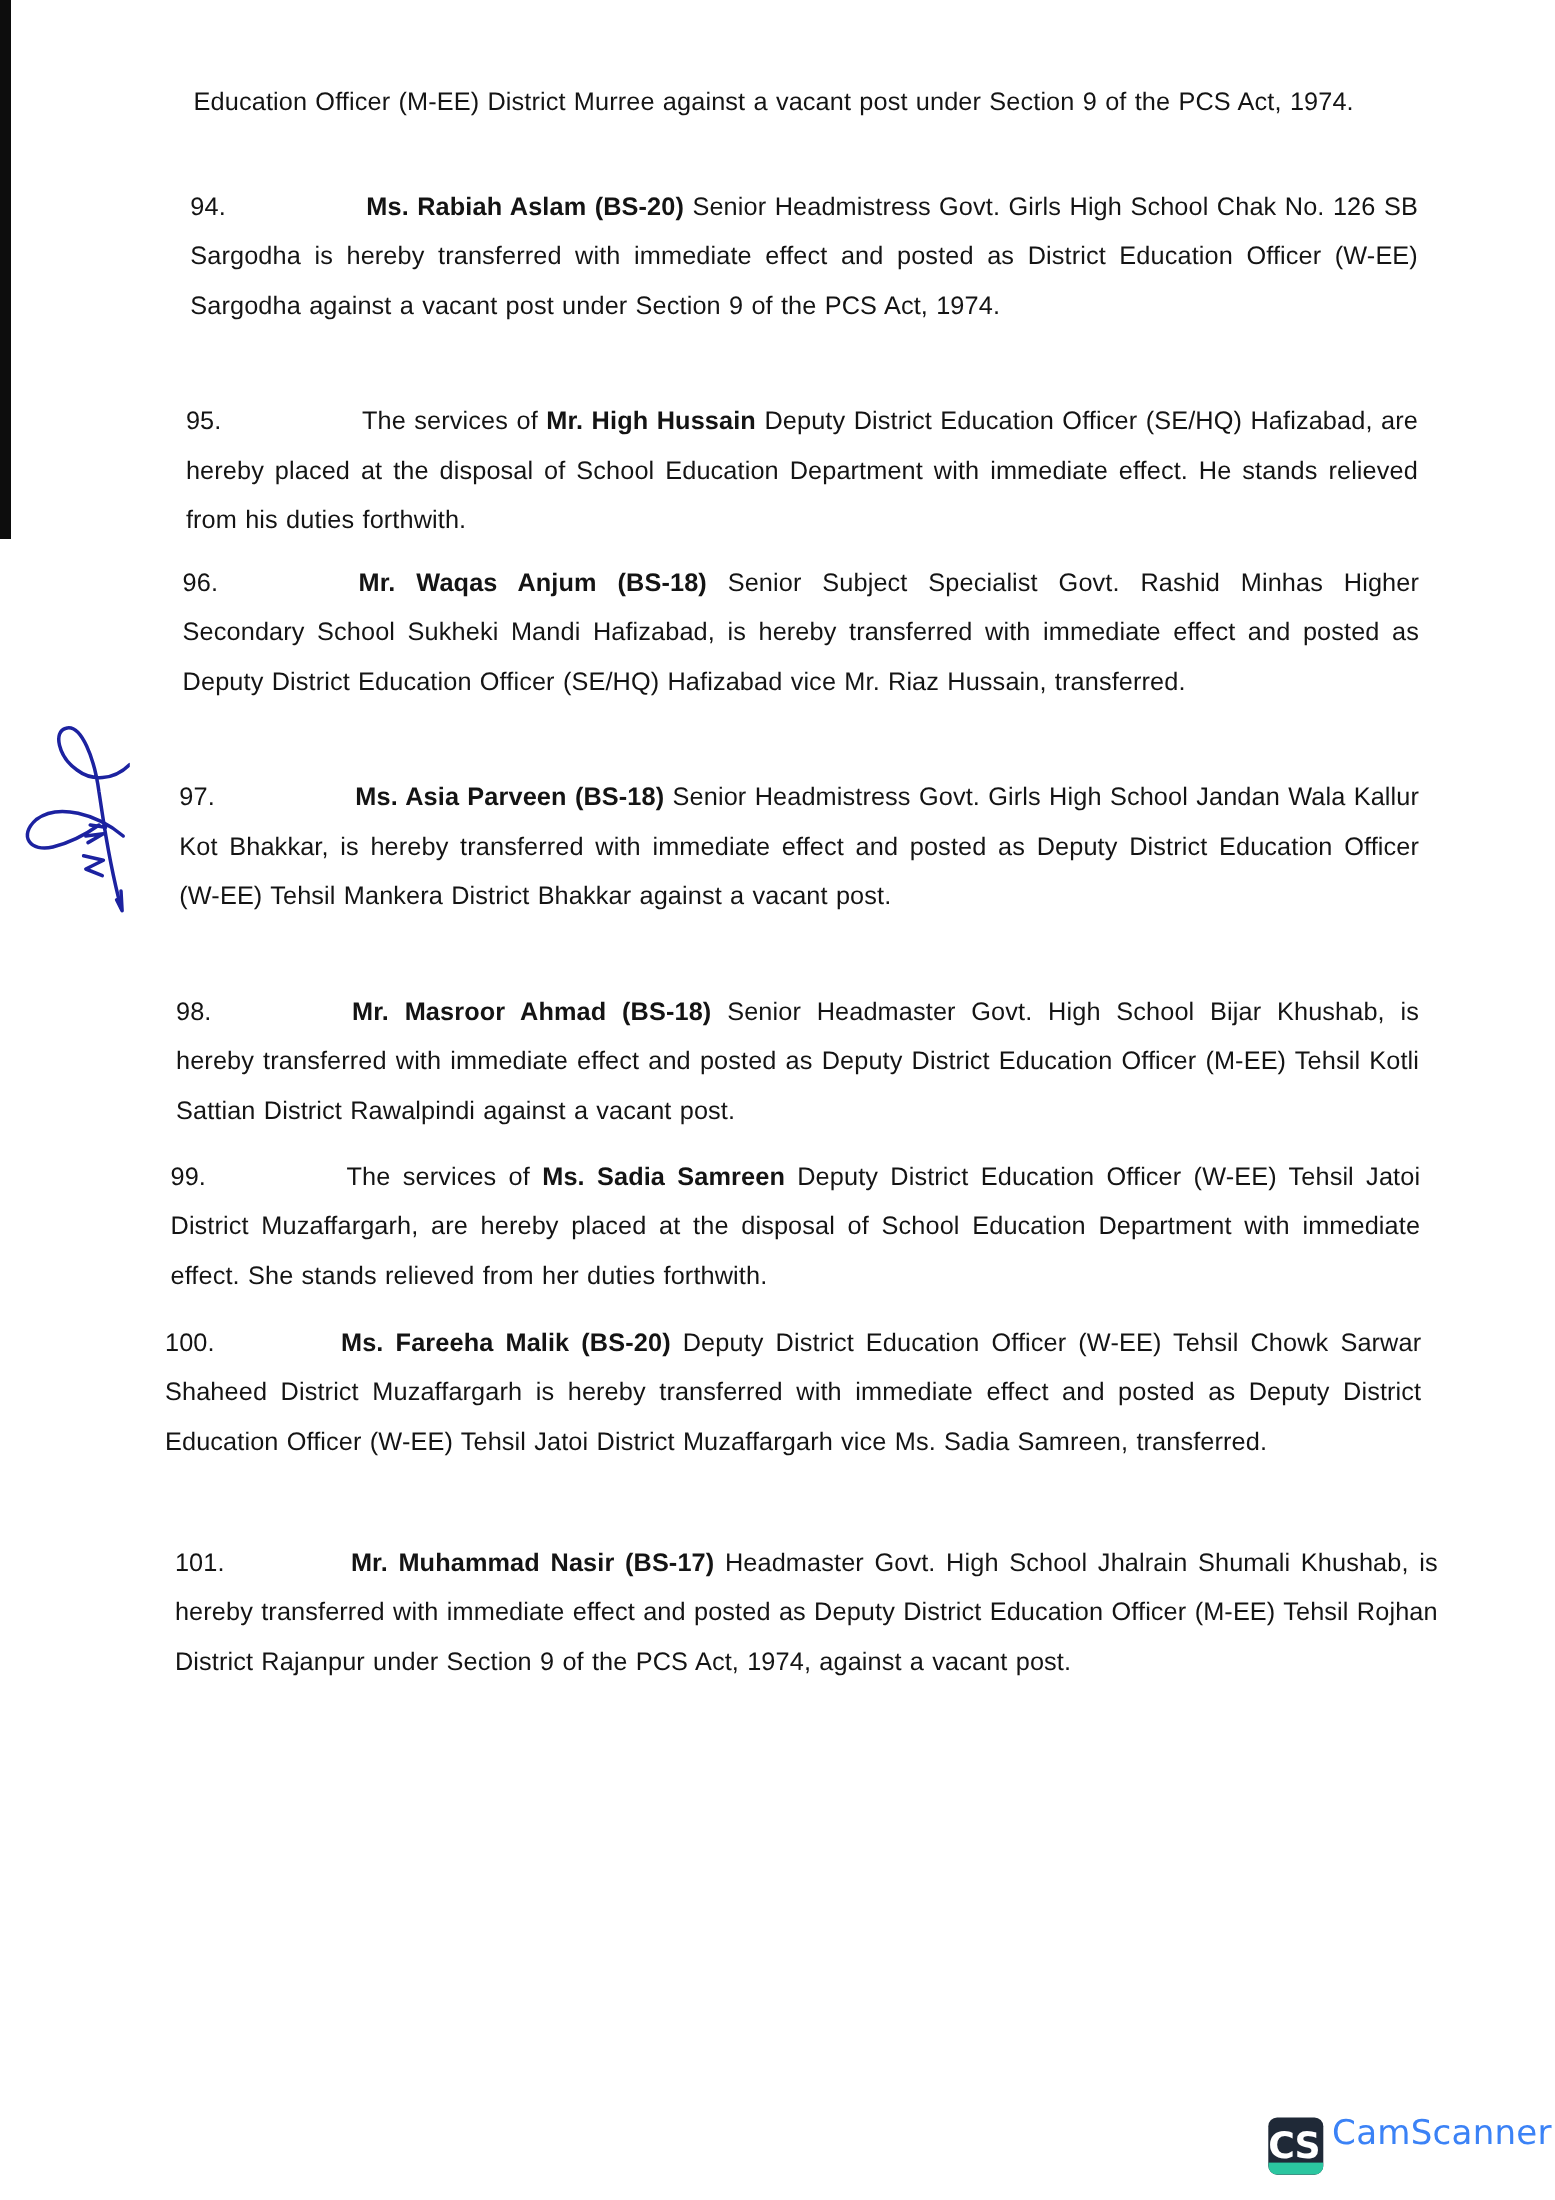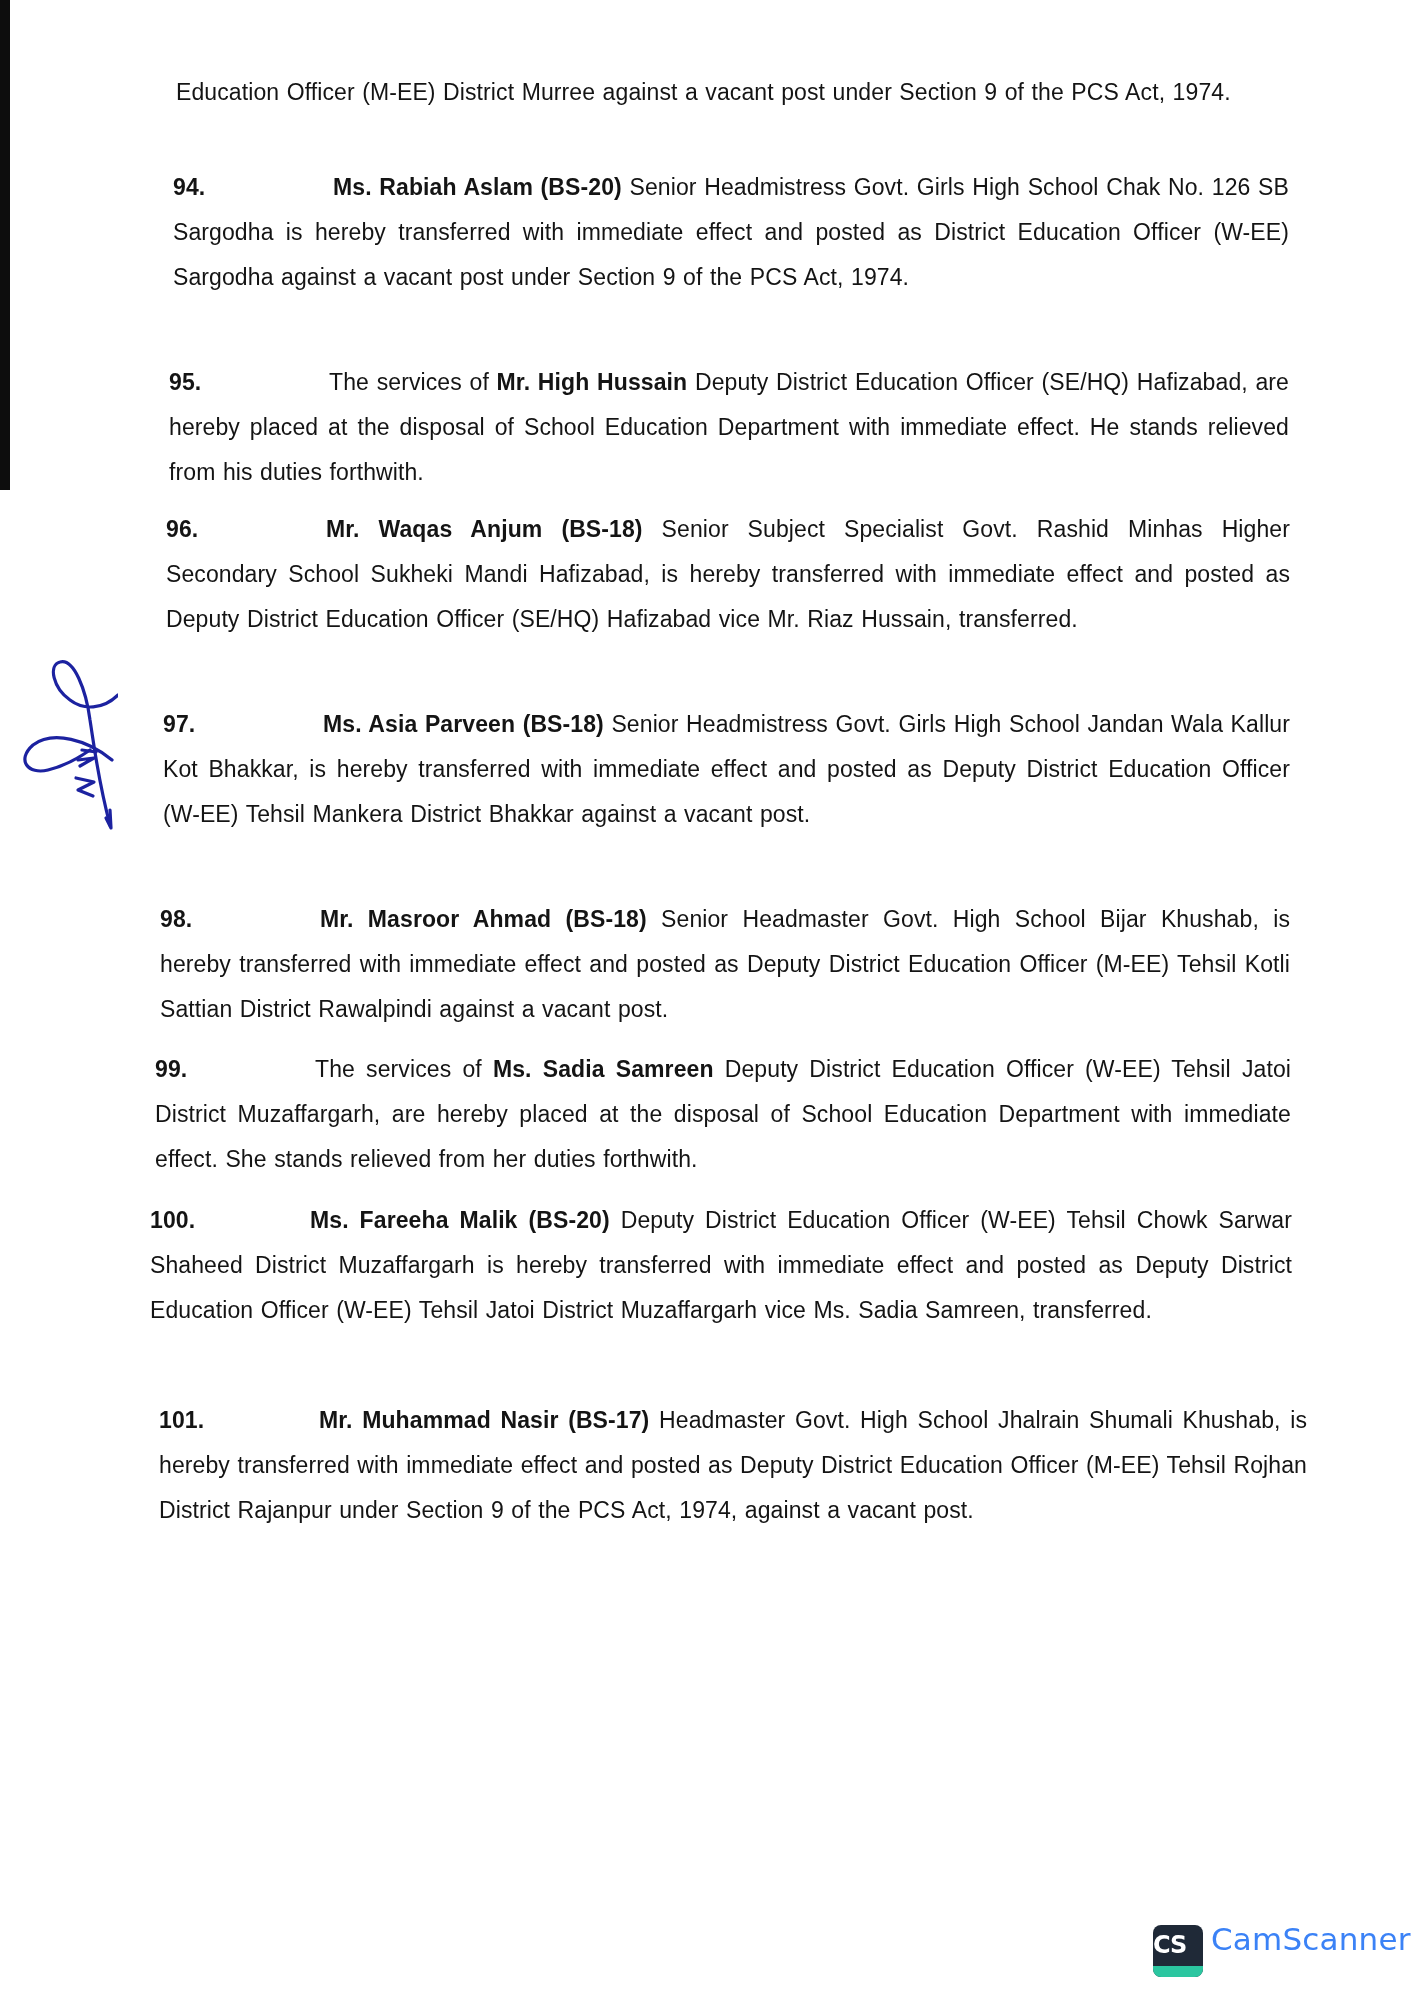--- a/index.html
+++ b/index.html
@@ -9,41 +9,41 @@
     font-family:"Liberation Sans", sans-serif;
   }
   .scan-edge {
     position:absolute; left:0; top:0; width:10px; height:490px; background:#0d0d0d;
   }
   .para {
     position:absolute; font-size:23px; line-height:45px;
     text-align:justify; text-align-last:left; letter-spacing:0.1px;
     word-spacing:1px;
   }
-  .para .num { font-weight:bold; display:inline-block; width:160px; }
+  .para .num { font-weight:normal; display:inline-block; width:160px; }
   .para b { font-weight:bold; }
   #p-intro { top:70px; left:176px; width:1112px; }
   #p-94 { top:165px; left:173px; width:1116px; }
   #p-95 { top:360px; left:169px; width:1120px; }
   #p-96 { top:507px; left:166px; width:1124px; }
   #p-97 { top:702px; left:163px; width:1127px; }
   #p-98 { top:897px; left:160px; width:1130px; }
   #p-99 { top:1047px; left:155px; width:1136px; }
   #p-100 { top:1198px; left:150px; width:1142px; }
   #p-101 { top:1398px; left:159px; width:1148px; }
 
   .signature { position:absolute; left:8px; top:650px; width:110px; height:190px; }
 
   .cs-logo {
     position:absolute; left:1153px; top:1925px; width:50px; height:52px;
     border-radius:8px; overflow:hidden; background:#1f2937;
   }
   .cs-logo .cs-text {
     position:absolute; left:0; top:6px; width:30px; text-align:center;
-    color:#ffffff; font-weight:bold; font-size:24px; letter-spacing:-1px;
+    color:#ffffff; font-weight:bold; font-size:33px; letter-spacing:-1px;
     font-family:"DejaVu Sans", sans-serif;
   }
   .cs-logo .cs-strip { position:absolute; left:0; bottom:0; width:50px; height:11px; background:#2bc6a0; }
   .cs-name {
     position:absolute; left:1211px; top:1921px; font-size:31px; color:#3b82f6;
     font-family:"DejaVu Sans", sans-serif; letter-spacing:0.2px;
   }
 </style>
 </head>
 <body>

